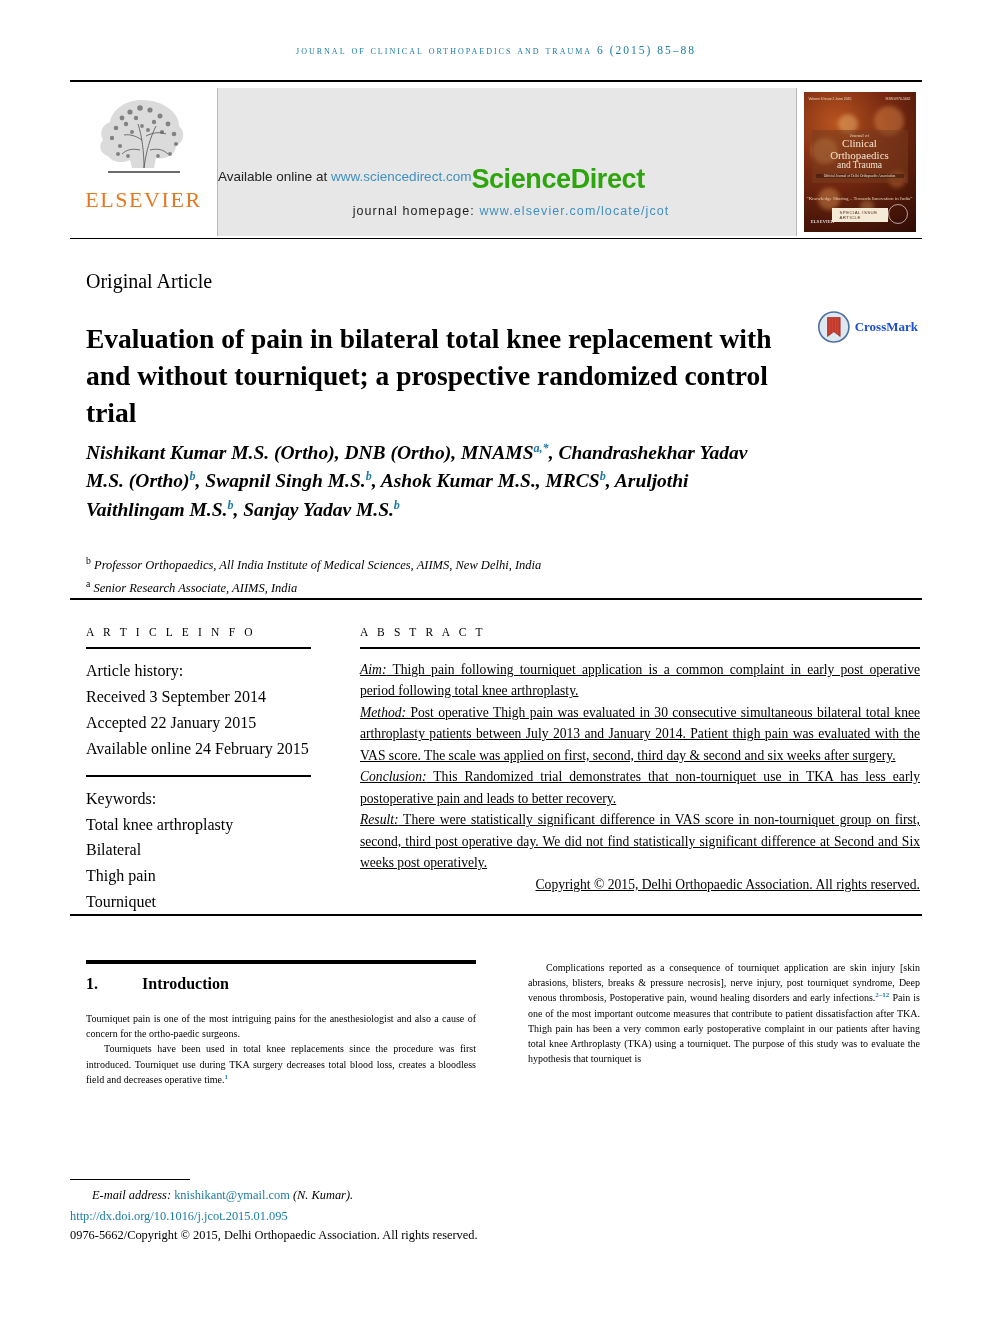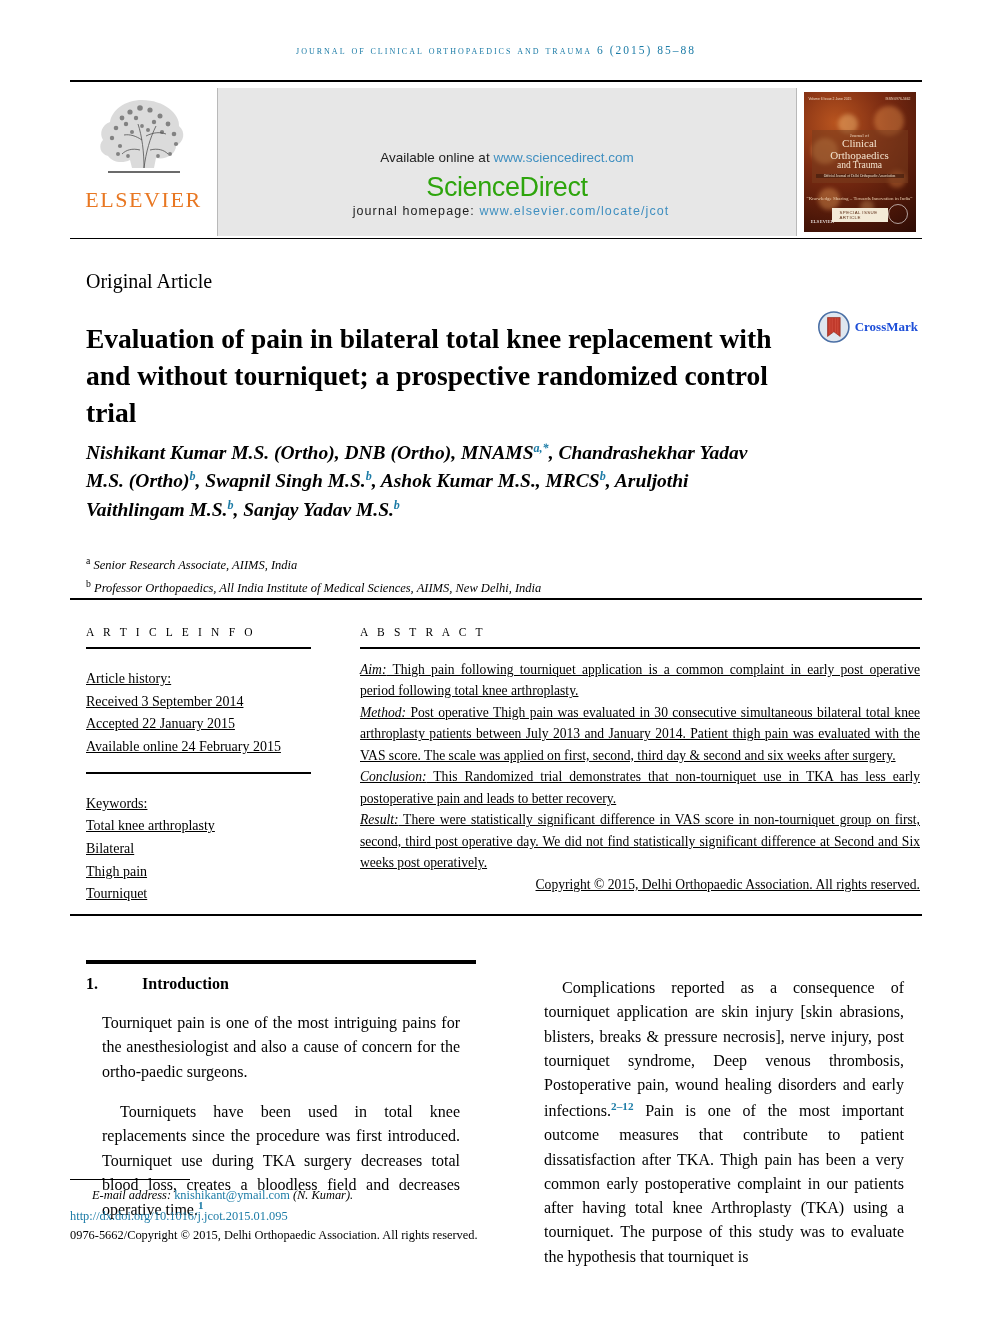--- a/index.html
+++ b/index.html
@@ -74,35 +74,35 @@
     letter-spacing: 1.6px;
     color: #E87722;
     margin-top: 1px;
     line-height: 1;
   }
   .sd-banner {
     flex: 1 1 auto;
     background: #e7e7e7;
     position: relative;
     display: flex;
-    flex-direction: column;
+    flex-direction: row;
     align-items: center;
-    justify-content: center;
+    justify-content: flex-start;
     padding-top: 28px;
     box-sizing: border-box;
   }
   .sd-avail {
     font-family: "Liberation Sans", sans-serif;
     font-size: 13.5px;
     color: #222;
   }
   .sd-avail a { color: #3f8fc0; text-decoration: none; }
   .sd-logo {
     font-family: "Liberation Sans", sans-serif;
-    font-weight: normal;
+    font-weight: bold;
     font-size: 27px;
     color: #2ea50d;
     margin-top: 7px;
     letter-spacing: -0.4px;
   }
   .sd-home {
     position: absolute;
     bottom: 18px;
     left: 8px; right: 0;
     text-align: center;
@@ -230,24 +230,23 @@
   .col-abs  { position: absolute; left: 360px; top: 626px; width: 560px; }
   .sec-head {
     font-family: "Liberation Serif", serif;
     font-size: 11.5px;
     letter-spacing: 3.2px;
     font-weight: normal;
   }
   .hr-under { height: 2px; background: #000; margin-top: 9px; }
   .info-block {
     font-family: "Liberation Serif", serif;
-    font-size: 14px;
+    font-size: 16px;
     line-height: 1.62;
-    margin-top: 19px;
-    text-decoration: underline;
+    margin-top: 9px;
   }
   .hr-mid { height: 2px; background: #000; margin-top: 13px; }
   .abs-body {
     font-family: "Liberation Serif", serif;
     font-size: 13.6px;
     line-height: 1.58;
     margin-top: 10px;
     text-align: justify;
   }
   .abs-body p { margin: 0; text-decoration: underline; }
@@ -265,24 +264,24 @@
   .sec-rule { height: 4px; background: #000; width: 100%; }
   .sec-title {
     font-family: "Liberation Serif", serif;
     font-weight: bold; font-size: 16px;
     margin-top: 11px;
     display: flex;
   }
   .sec-num { width: 56px; }
   .para {
     font-family: "Liberation Serif", serif;
-    font-size: 16px;
+    font-size: 10px;
     line-height: 1.52;
     text-align: justify;
-    margin: 16px;
+    margin: 0;
   }
   .para.first { margin-top: 18px; }
   .para.indent { text-indent: 18px; }
   .para sup a, .para sup { color: #1b7ba6; font-size: .7em; font-weight: bold; }
 
   
   .foot-rule {
     position: absolute; left: 70px; top: 1179px;
     width: 120px; height: 1px; background: #000;
   }
@@ -406,22 +405,22 @@
           <path d="M22 9 L22 27"></path>
           <path d="M25 9 L25 29"></path>
       </g>
     </svg>
     <span class="cm-text">CrossMark</span>
   </div>
 
   <div class="authors">Nishikant Kumar M.S. (Ortho), DNB (Ortho), MNAMS<sup>a,*</sup>, Chandrashekhar Yadav M.S. (Ortho)<sup>b</sup>, Swapnil Singh M.S.<sup>b</sup>, Ashok Kumar M.S., MRCS<sup>b</sup>, Aruljothi Vaithlingam M.S.<sup>b</sup>, Sanjay Yadav M.S.<sup>b</sup></div>
 
   <div class="affils">
+    <div><sup>b</sup> <span>Professor Orthopaedics, All India Institute of Medical Sciences, AIIMS, New Delhi, India</span></div>
     <div><sup>a</sup> <span>Senior Research Associate, AIIMS, India</span></div>
-    <div><sup>b</sup> <span>Professor Orthopaedics, All India Institute of Medical Sciences, AIIMS, New Delhi, India</span></div>
   </div>
 
   <div class="rule-thin-2"></div>
 
   <div class="col-info">
     <div class="sec-head">A R T I C L E  I N F O</div>
     <div class="hr-under"></div>
     <div class="info-block">
       <div>Article history:</div>
       <div>Received 3 September 2014</div>

